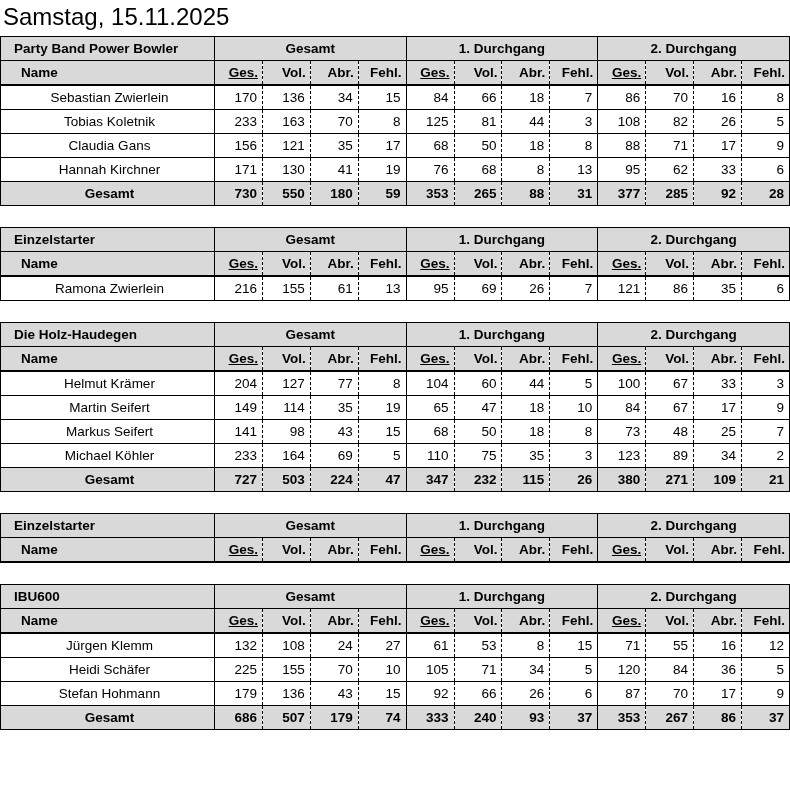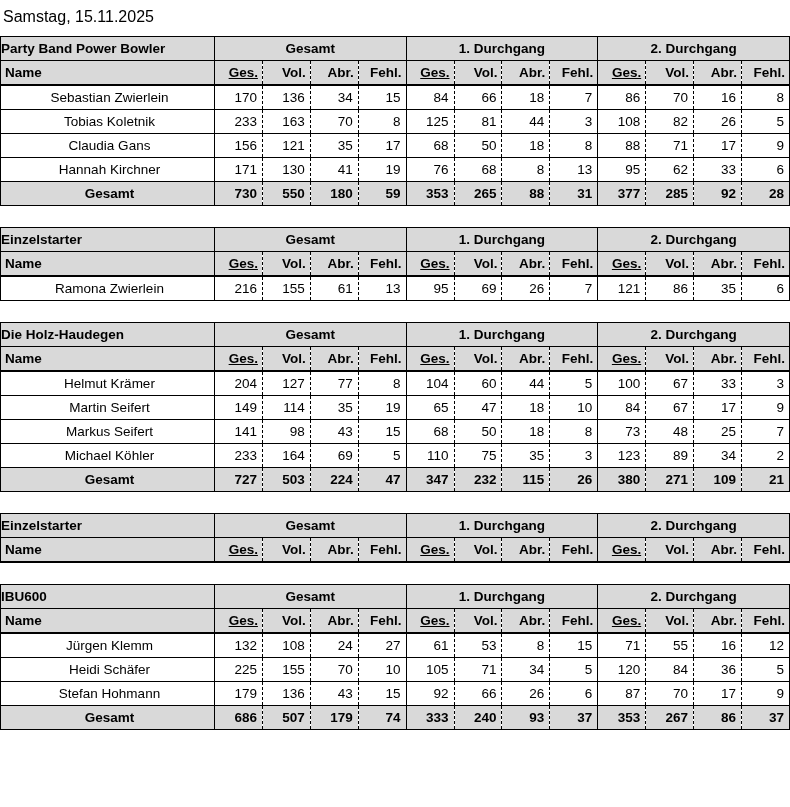--- a/index.html
+++ b/index.html
@@ -10,37 +10,37 @@
     --page-bg:#ffffff;
   }
   *{box-sizing:border-box;}
   html,body{margin:0;padding:0;}
   body{
     width:790px;height:807px;overflow:hidden;
     background:var(--page-bg);color:var(--text);
     font-family:"Liberation Sans","DejaVu Sans",sans-serif;
   }
   .page-title{
-    font-size:16px;font-weight:normal;line-height:24px;
+    font-size:24px;font-weight:normal;line-height:24px;
     margin:5px 0 7px 3px;
   }
   table.results{
     border-collapse:collapse;table-layout:fixed;
     width:790px;margin:0 0 21px 0;
     border:1.5px solid var(--border);
   }
   col.c-name{width:214px;}
   th,td{
     height:24px;padding:0;font-size:13.5px;line-height:23px;
     overflow:hidden;white-space:nowrap;
   }
   thead th{background:var(--header-bg);font-weight:bold;}
-  th.team{text-align:left;padding-left:0;border-bottom:1px solid var(--border);}
+  th.team{text-align:left;padding-left:13px;border-bottom:1px solid var(--border);}
   th.group{text-align:center;border-left:1px solid var(--border);border-bottom:1px solid var(--border);}
-  th.name-h{text-align:left;padding-left:4px;border-bottom:2px solid var(--border);}
+  th.name-h{text-align:left;padding-left:20px;border-bottom:2px solid var(--border);}
   th.sub{text-align:right;padding-right:4px;border-bottom:2px solid var(--border);border-left:1px dashed var(--border);}
   th.sub.gstart{border-left:1px solid var(--border);text-decoration:underline;}
   td.name{text-align:center;padding-left:4px;border-top:1px solid var(--border);}
   td.num{text-align:right;padding-right:5px;border-top:1px solid var(--border);border-left:1px dashed var(--border);}
   td.num.gstart{border-left:1px solid var(--border);}
   tr.total-row td{background:var(--total-bg);font-weight:bold;border-top:1.5px solid var(--border);}
 </style>
 </head>
 <body>
 

